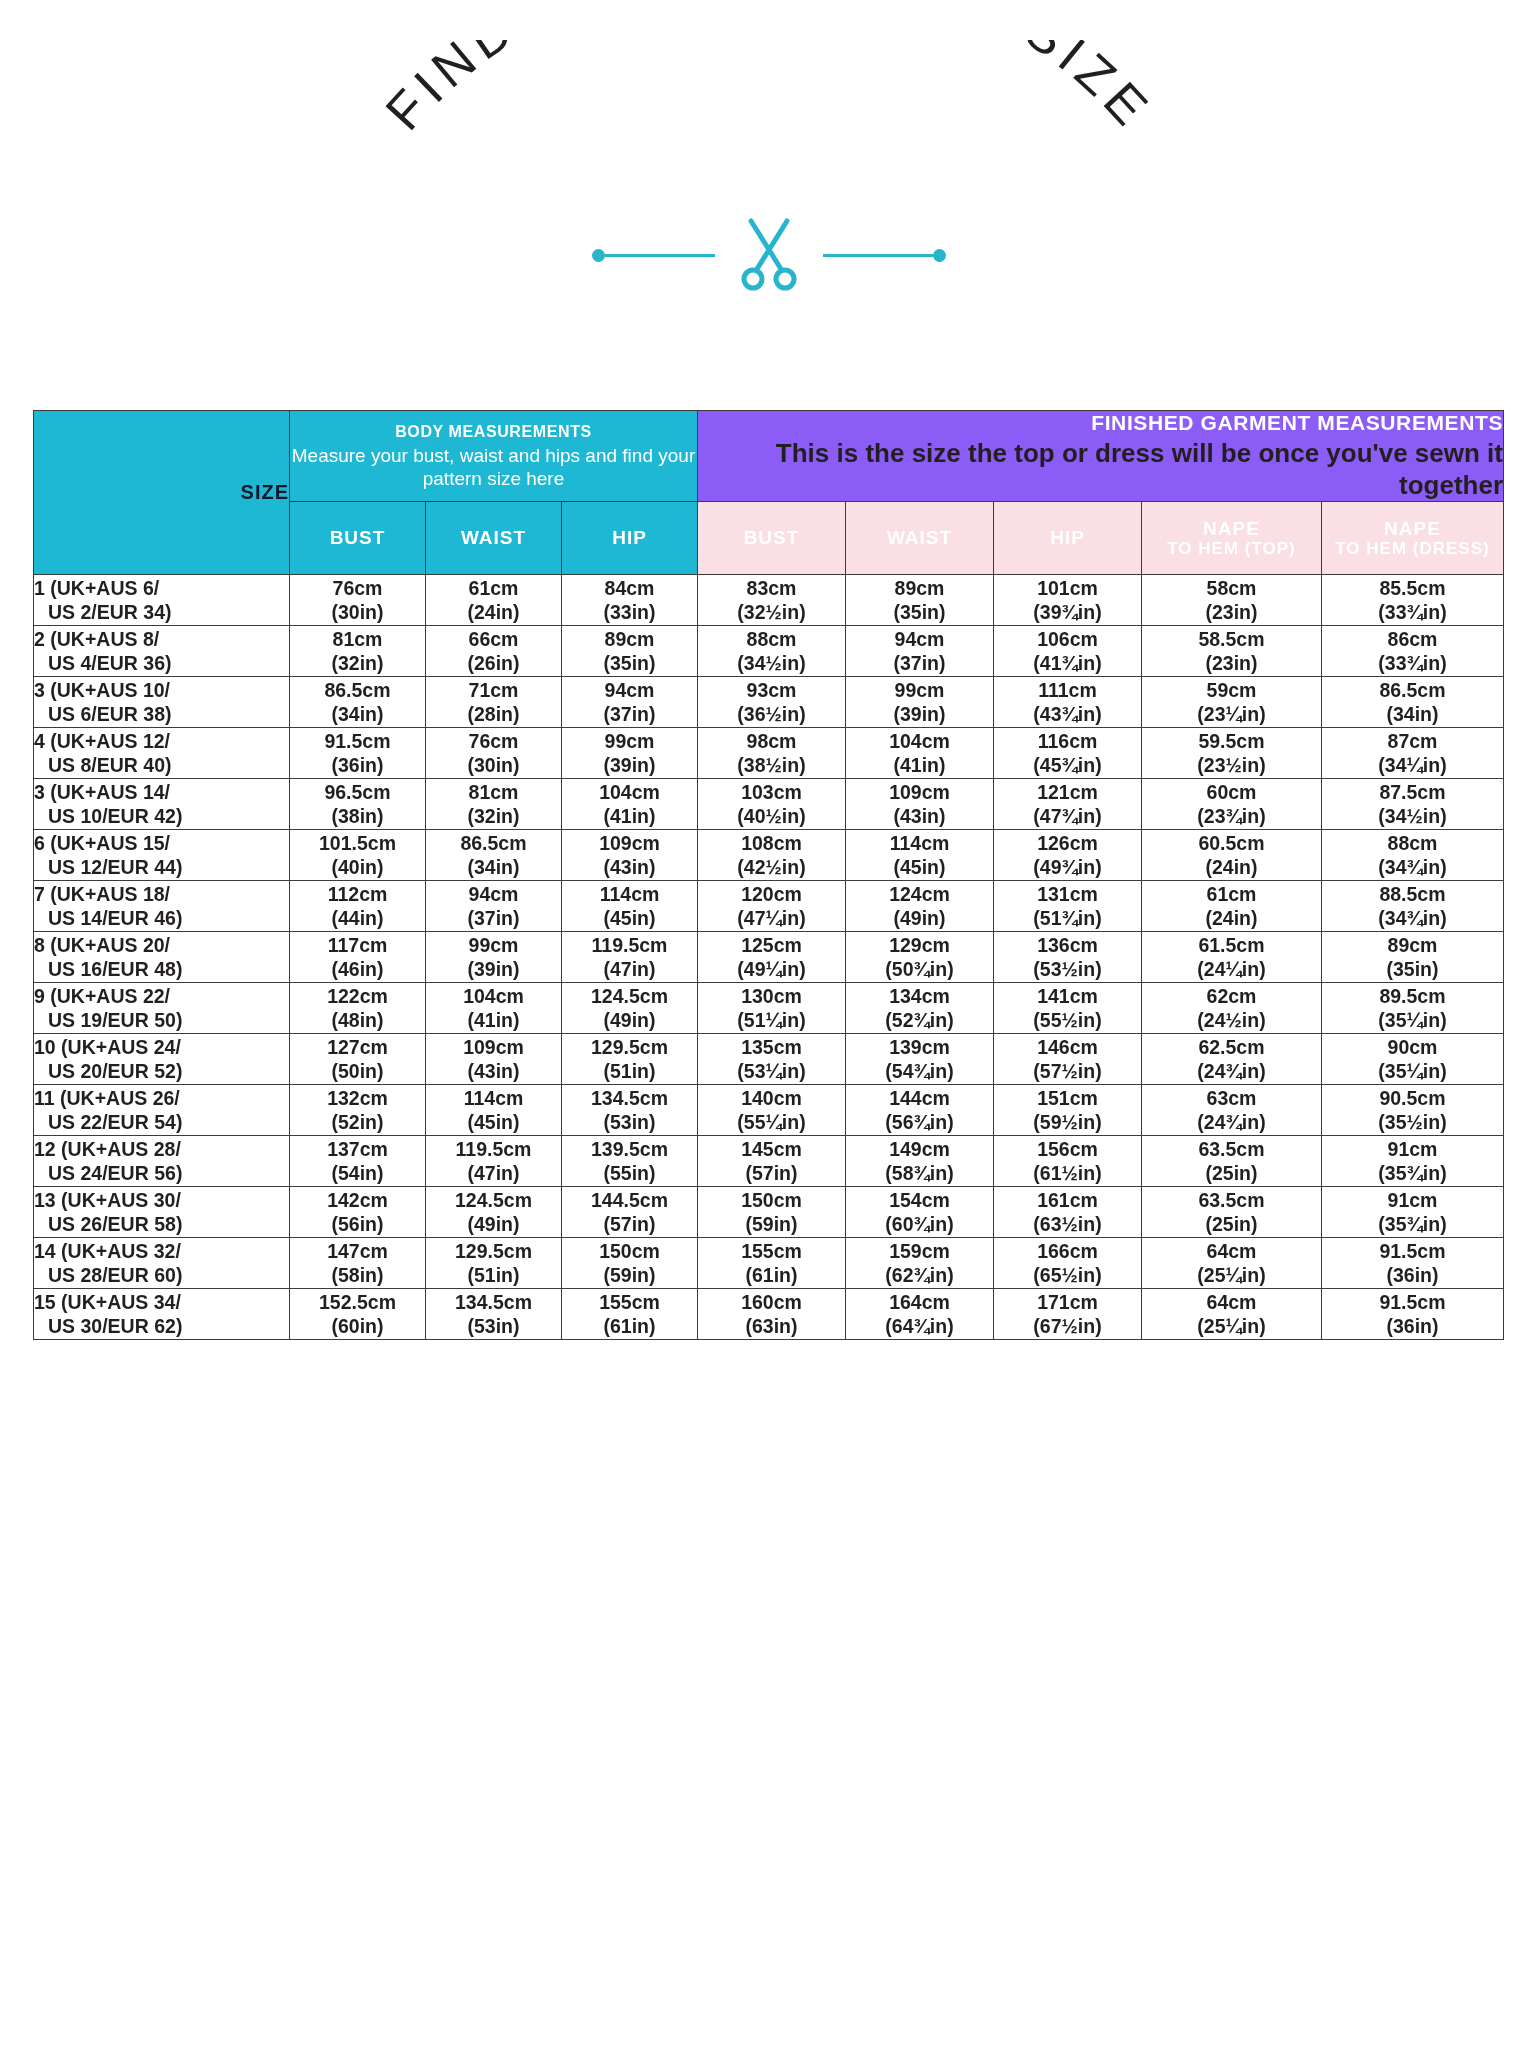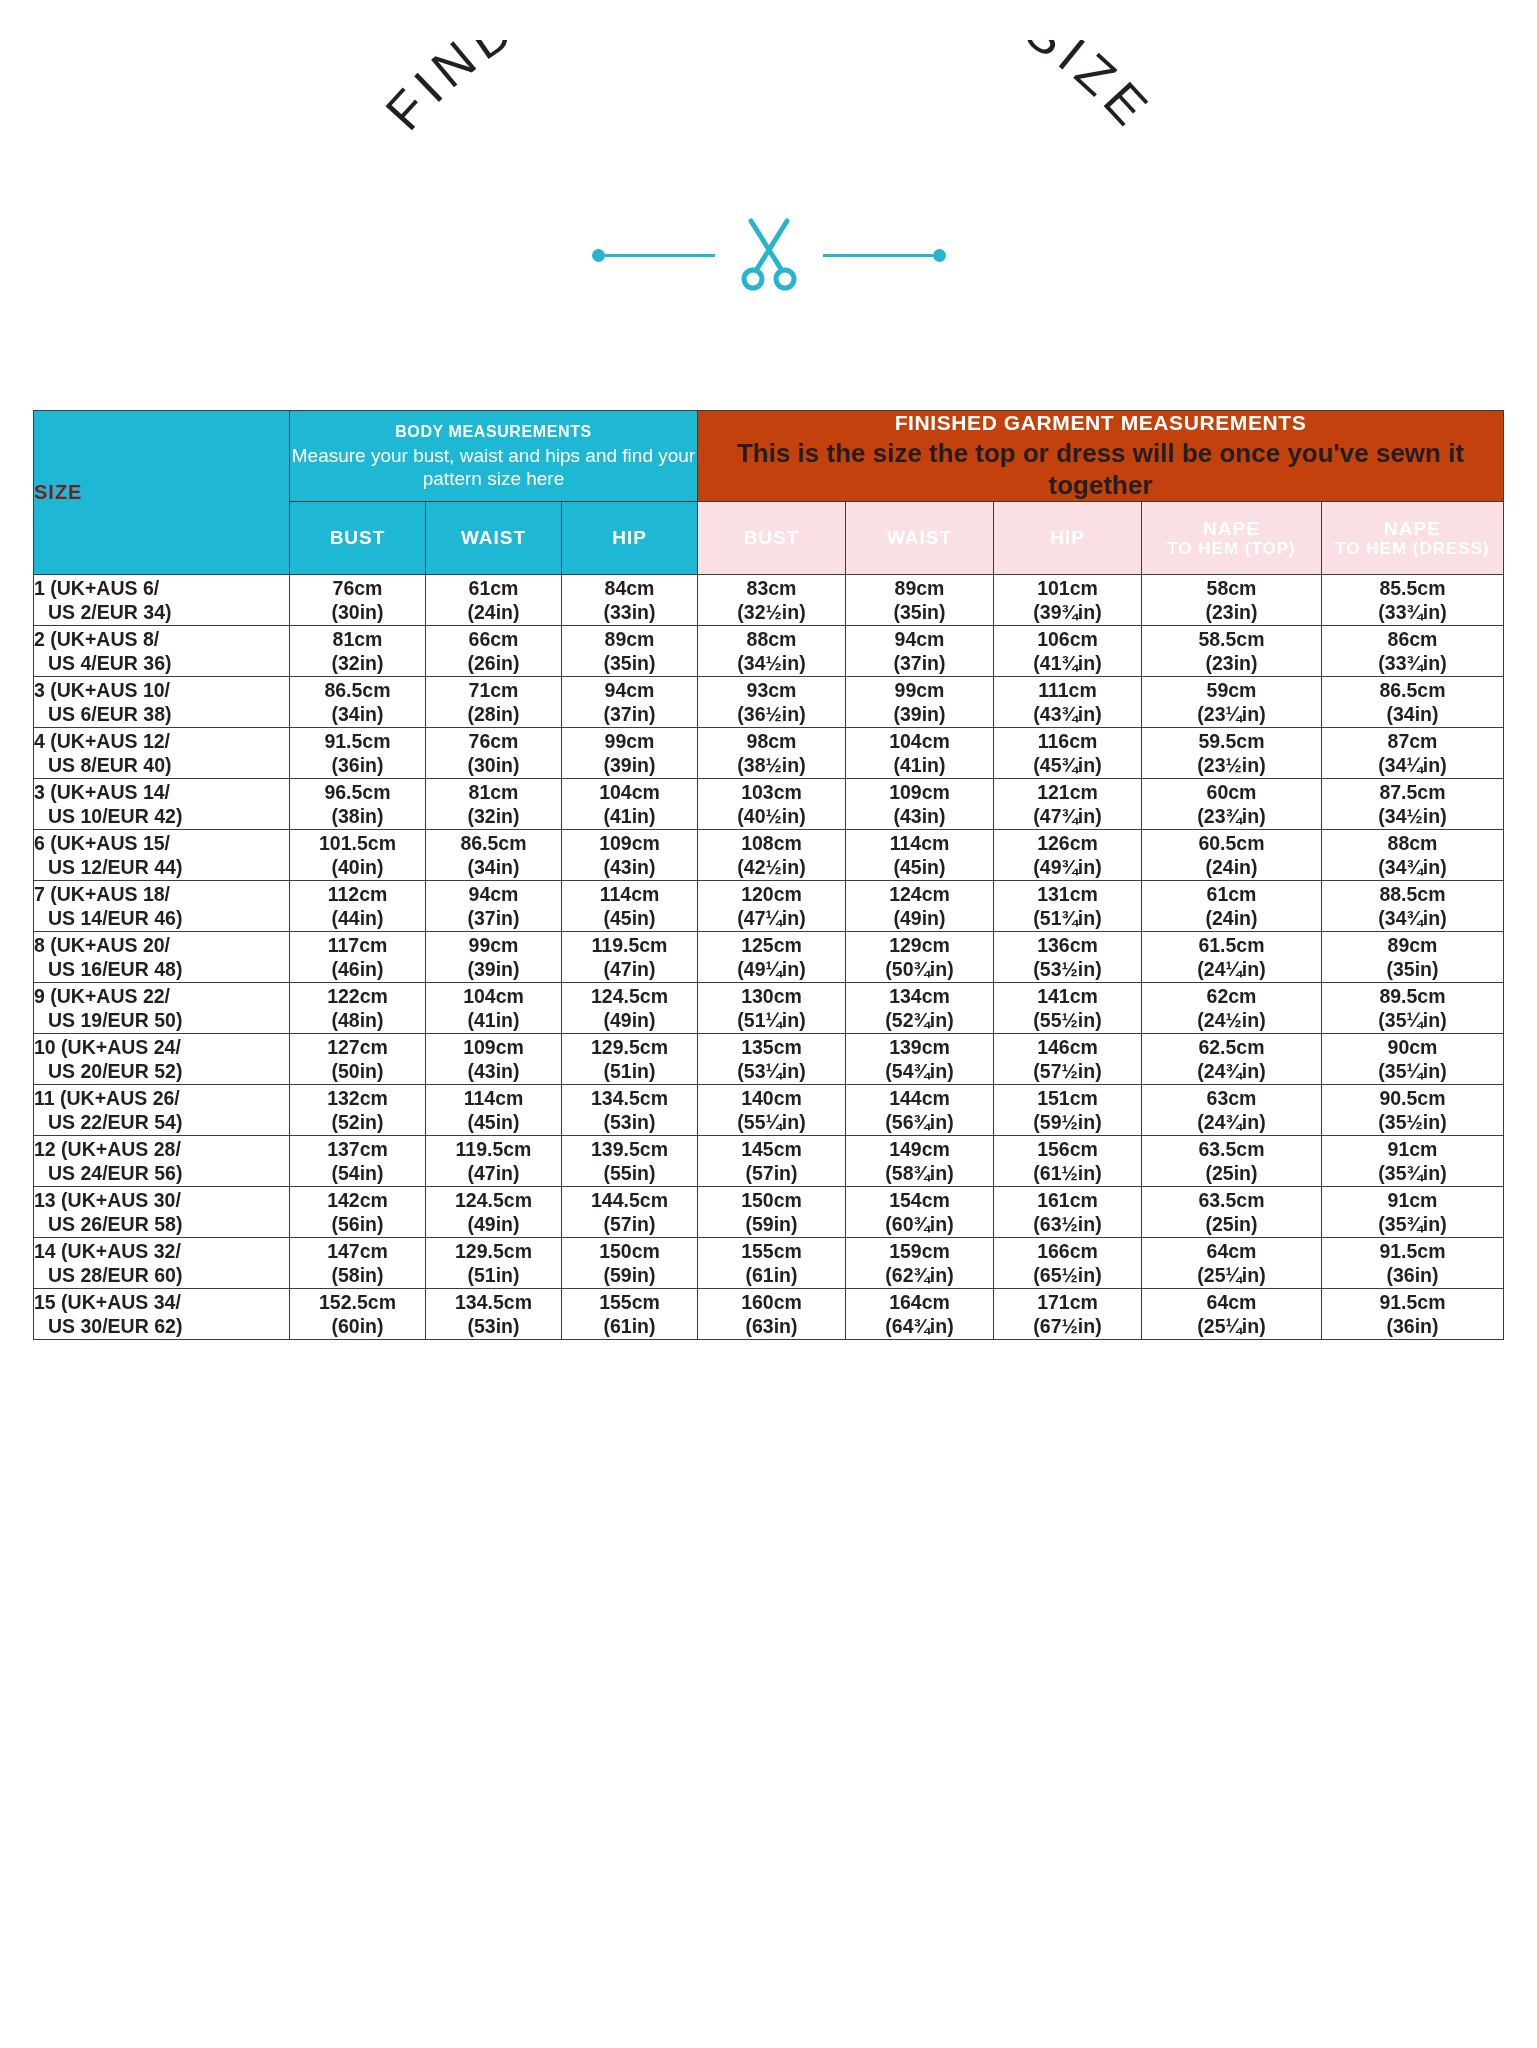--- a/index.html
+++ b/index.html
@@ -80,22 +80,22 @@
     table-layout: fixed;
   }
   table.size-chart td, table.size-chart th {
     border: 1px solid #3b3b3b;
     padding: 0;
     vertical-align: middle;
   }
 
   .head-size {
     background: #1fb8d4;
-    color: #7f1d1d;
-    text-align: left;
+    color: #0f172a;
+    text-align: right;
     font-size: 20px;
     font-weight: bold;
     letter-spacing: 1px;
   }
   .head-body {
     background: #1fb8d4;
     color: #ffffff;
     text-align: center;
     padding: 12px 10px 14px 10px;
   }
@@ -104,23 +104,23 @@
     font-weight: bold;
     letter-spacing: 0.6px;
     margin-bottom: 3px;
   }
   .head-body .h-sub {
     font-size: 19px;
     line-height: 1.22;
     font-weight: normal;
   }
   .head-fin {
-    background: #c2410c;
+    background: #8b5cf6;
     color: #ffffff;
-    text-align: center;
+    text-align: right;
     padding: 12px 10px 14px 10px;
   }
   .head-fin .h-title {
     font-size: 21px;
     font-weight: bold;
     letter-spacing: 0.6px;
     margin-bottom: 3px;
     color: #ffffff;
   }
   .head-fin .h-sub {

